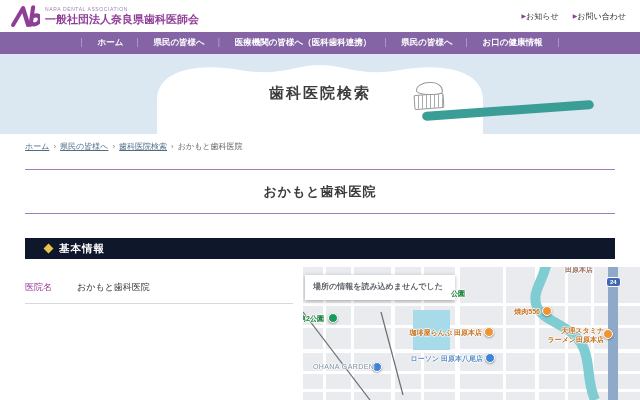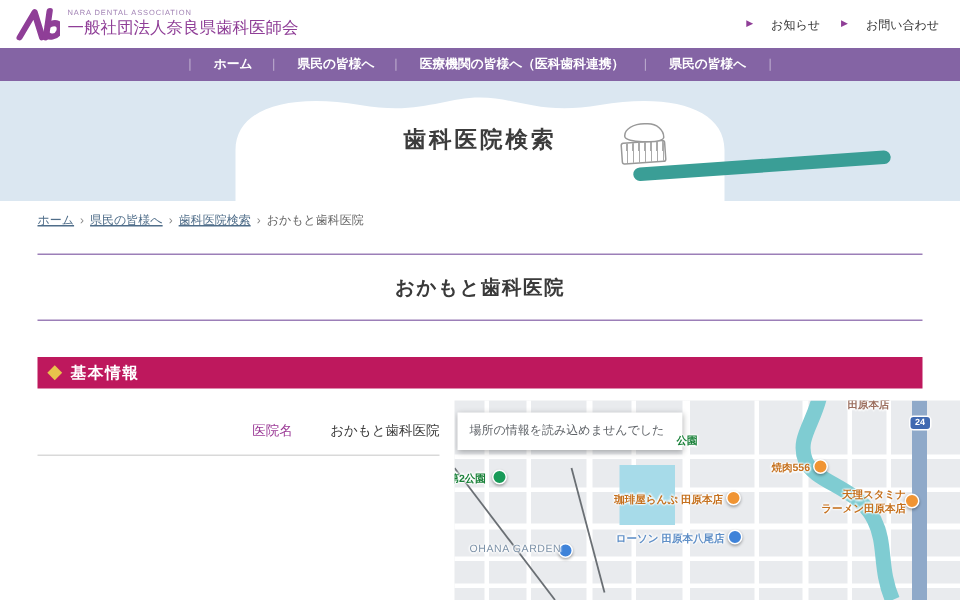--- a/index.html
+++ b/index.html
@@ -4,23 +4,23 @@
 <style>
   * { margin:0; padding:0; box-sizing:border-box; }
   html,body { width:640px; height:400px; overflow:hidden; background:#fff;
     font-family:"Liberation Sans","DejaVu Sans",sans-serif; color:#333; }
 
   
   .hdr { height:32px; display:flex; align-items:center; justify-content:space-between; padding:0 14px 0 10px; background:#fff; }
   .logo { display:flex; align-items:center; gap:5px; }
   .logo-mark { width:30px; height:25px; }
   .logo-txt .en { font-size:5px; letter-spacing:.6px; color:#a182b4; line-height:1.4; }
-  .logo-txt .jp { font-size:11px; font-weight:normal; color:#8f3e97; line-height:1.2; }
+  .logo-txt .jp { font-size:11px; font-weight:bold; color:#8f3e97; line-height:1.2; }
   .hdr-links { display:flex; gap:14px; font-size:8px; color:#333; }
-  .hdr-link { display:flex; align-items:center; gap:12px; cursor:pointer; text-decoration:none; color:#333; }
+  .hdr-link { display:flex; align-items:center; gap:0; cursor:pointer; text-decoration:none; color:#333; }
   .tri { color:#8f3e97; font-size:6px; line-height:1; }
 
   
   .nav { height:22px; background:#8464a4; display:flex; align-items:center; justify-content:center; }
   .nav a { color:#fff; font-size:8.5px; font-weight:bold; text-decoration:none; padding:0 15px; white-space:nowrap; position:relative; }
   .nav a::before { content:"|"; position:absolute; left:-2px; color:rgba(255,255,255,.45); font-weight:normal; }
   .nav a:last-child::after { content:"|"; position:absolute; right:-2px; color:rgba(255,255,255,.45); font-weight:normal; }
 
   
   .hero { position:relative; height:80px; background:#dbe7f1; overflow:hidden; }
@@ -32,43 +32,43 @@
 
   
   .crumbs { margin:7px 0 0 25px; font-size:8px; color:#666; display:flex; align-items:center; gap:4px; }
   .crumbs a { color:#4f6d89; text-decoration:underline; cursor:pointer; }
   .crumb-sep { color:#888; }
 
   
   .ptitle { margin:17px 25px 0 25px; border-top:1px solid #9c7fb8; border-bottom:1px solid #9c7fb8; padding:13px 0 12px; text-align:center; font-size:13px; font-weight:bold; color:#3a3a3a; letter-spacing:1px; }
 
   
-  .sec-head { margin:24px 25px 0 25px; height:21px; background:#be185d; display:flex; align-items:center; padding-left:8px; }
+  .sec-head { margin:24px 25px 0 25px; height:21px; background:#0f172a; display:flex; align-items:center; padding-left:20px; }
   .diamond { width:7px; height:7px; background:#e8c44c; transform:rotate(45deg); margin-right:7px; }
   .sec-head span.t { color:#fff; font-weight:bold; font-size:10.5px; letter-spacing:1px; }
 
   
   .content { position:relative; height:142px; margin-top:8px; }
   .info-table { position:absolute; left:25px; top:4px; width:268px; }
-  .irow { display:flex; padding:10px 0 9px; border-bottom:1px solid #d9d9d9; font-size:9px;justify-content:flex-end; }
+  .irow { display:flex; padding:10px 0 9px; border-bottom:1px solid #d9d9d9; font-size:9px; }
   .irow .lbl { width:52px; color:#9b3a96; flex-shrink:0; }
   .irow .val { color:#3a3a3a; }
 
   
   .map { position:absolute; right:0; top:0; width:337px; height:133px; background:#e9ebee; overflow:hidden; cursor:grab;
     background-image:
       linear-gradient(#fff 0 0),linear-gradient(#fff 0 0),linear-gradient(#fff 0 0),linear-gradient(#fff 0 0),linear-gradient(#fff 0 0),
       linear-gradient(#fff 0 0),linear-gradient(#fff 0 0),linear-gradient(#fff 0 0),linear-gradient(#fff 0 0),linear-gradient(#fff 0 0),
       linear-gradient(#fff 0 0),linear-gradient(#fff 0 0),linear-gradient(#fff 0 0),linear-gradient(#fff 0 0);
     background-repeat:no-repeat;
     background-size:3px 100%,3px 100%,4px 100%,3px 100%,5px 100%,3px 100%,4px 100%,3px 100%,3px 100%, 100% 3px,100% 3px,100% 4px,100% 3px,100% 3px;
     background-position:20px 0,48px 0,88px 0,118px 0,152px 0,200px 0,232px 0,262px 0,288px 0, 0 36px,0 58px,0 82px,0 104px,0 122px; }
   .map svg.feat { position:absolute; left:0; top:0; }
   .pond { position:absolute; left:110px; top:43px; width:37px; height:40px; background:#a7dbe9; }
-  .err-box { position:absolute; left:2px; top:8px; width:150px; background:#fff; box-shadow:0 1px 4px rgba(0,0,0,.3); padding:6px 8px; font-size:8px; color:#5f6368; line-height:1.6; }
+  .err-box { position:absolute; left:2px; top:8px; width:150px; background:#fff; box-shadow:0 1px 4px rgba(0,0,0,.3); padding:6px 8px; font-size:8px; color:#5f6368; line-height:1.6;font-weight:bold; }
   .mlabel { position:absolute; font-size:7px; font-weight:bold; white-space:nowrap;
     text-shadow:1px 0 1px #fff,-1px 0 1px #fff,0 1px 1px #fff,0 -1px 1px #fff; }
   .lab-park { color:#188038; }
   .lab-rest { color:#c5701d; }
   .lab-store { color:#5f8fc7; }
   .lab-place { color:#7d92a8; font-weight:normal; letter-spacing:.4px; }
   .lab-partial { color:#9c6f5f; }
   .two-line { text-align:right; line-height:1.3; }
   .marker { position:absolute; width:10px; height:10px; border-radius:50%; border:1.5px solid #fff; box-shadow:0 1px 2px rgba(0,0,0,.35); }
   .mk-park { background:#189a58; }
@@ -102,20 +102,21 @@
       <span>お問い合わせ</span>
     </a>
   </div>
 </div>
 
 <div class="nav">
   <a>ホーム</a>
   <a>県民の皆様へ</a>
   <a>医療機関の皆様へ（医科歯科連携）</a>
   <a>県民の皆様へ</a>
+  <a>お口の健康情報</a>
 </div>
 
 <div class="hero">
   <svg class="tooth" width="350" height="80" viewBox="0 0 350 80">
     <path fill="#fff" d="M12 80 L12 42 C12 14 48 4 95 12 C135 19 150 7 175 7 C200 7 215 19 255 12 C302 4 338 14 338 42 L338 80 Z"></path>
   </svg>
   <div class="hero-title">歯科医院検索</div>
   <div class="tb-handle"></div>
   <div class="tb-head"></div>
   <div class="tb-paste"></div>

